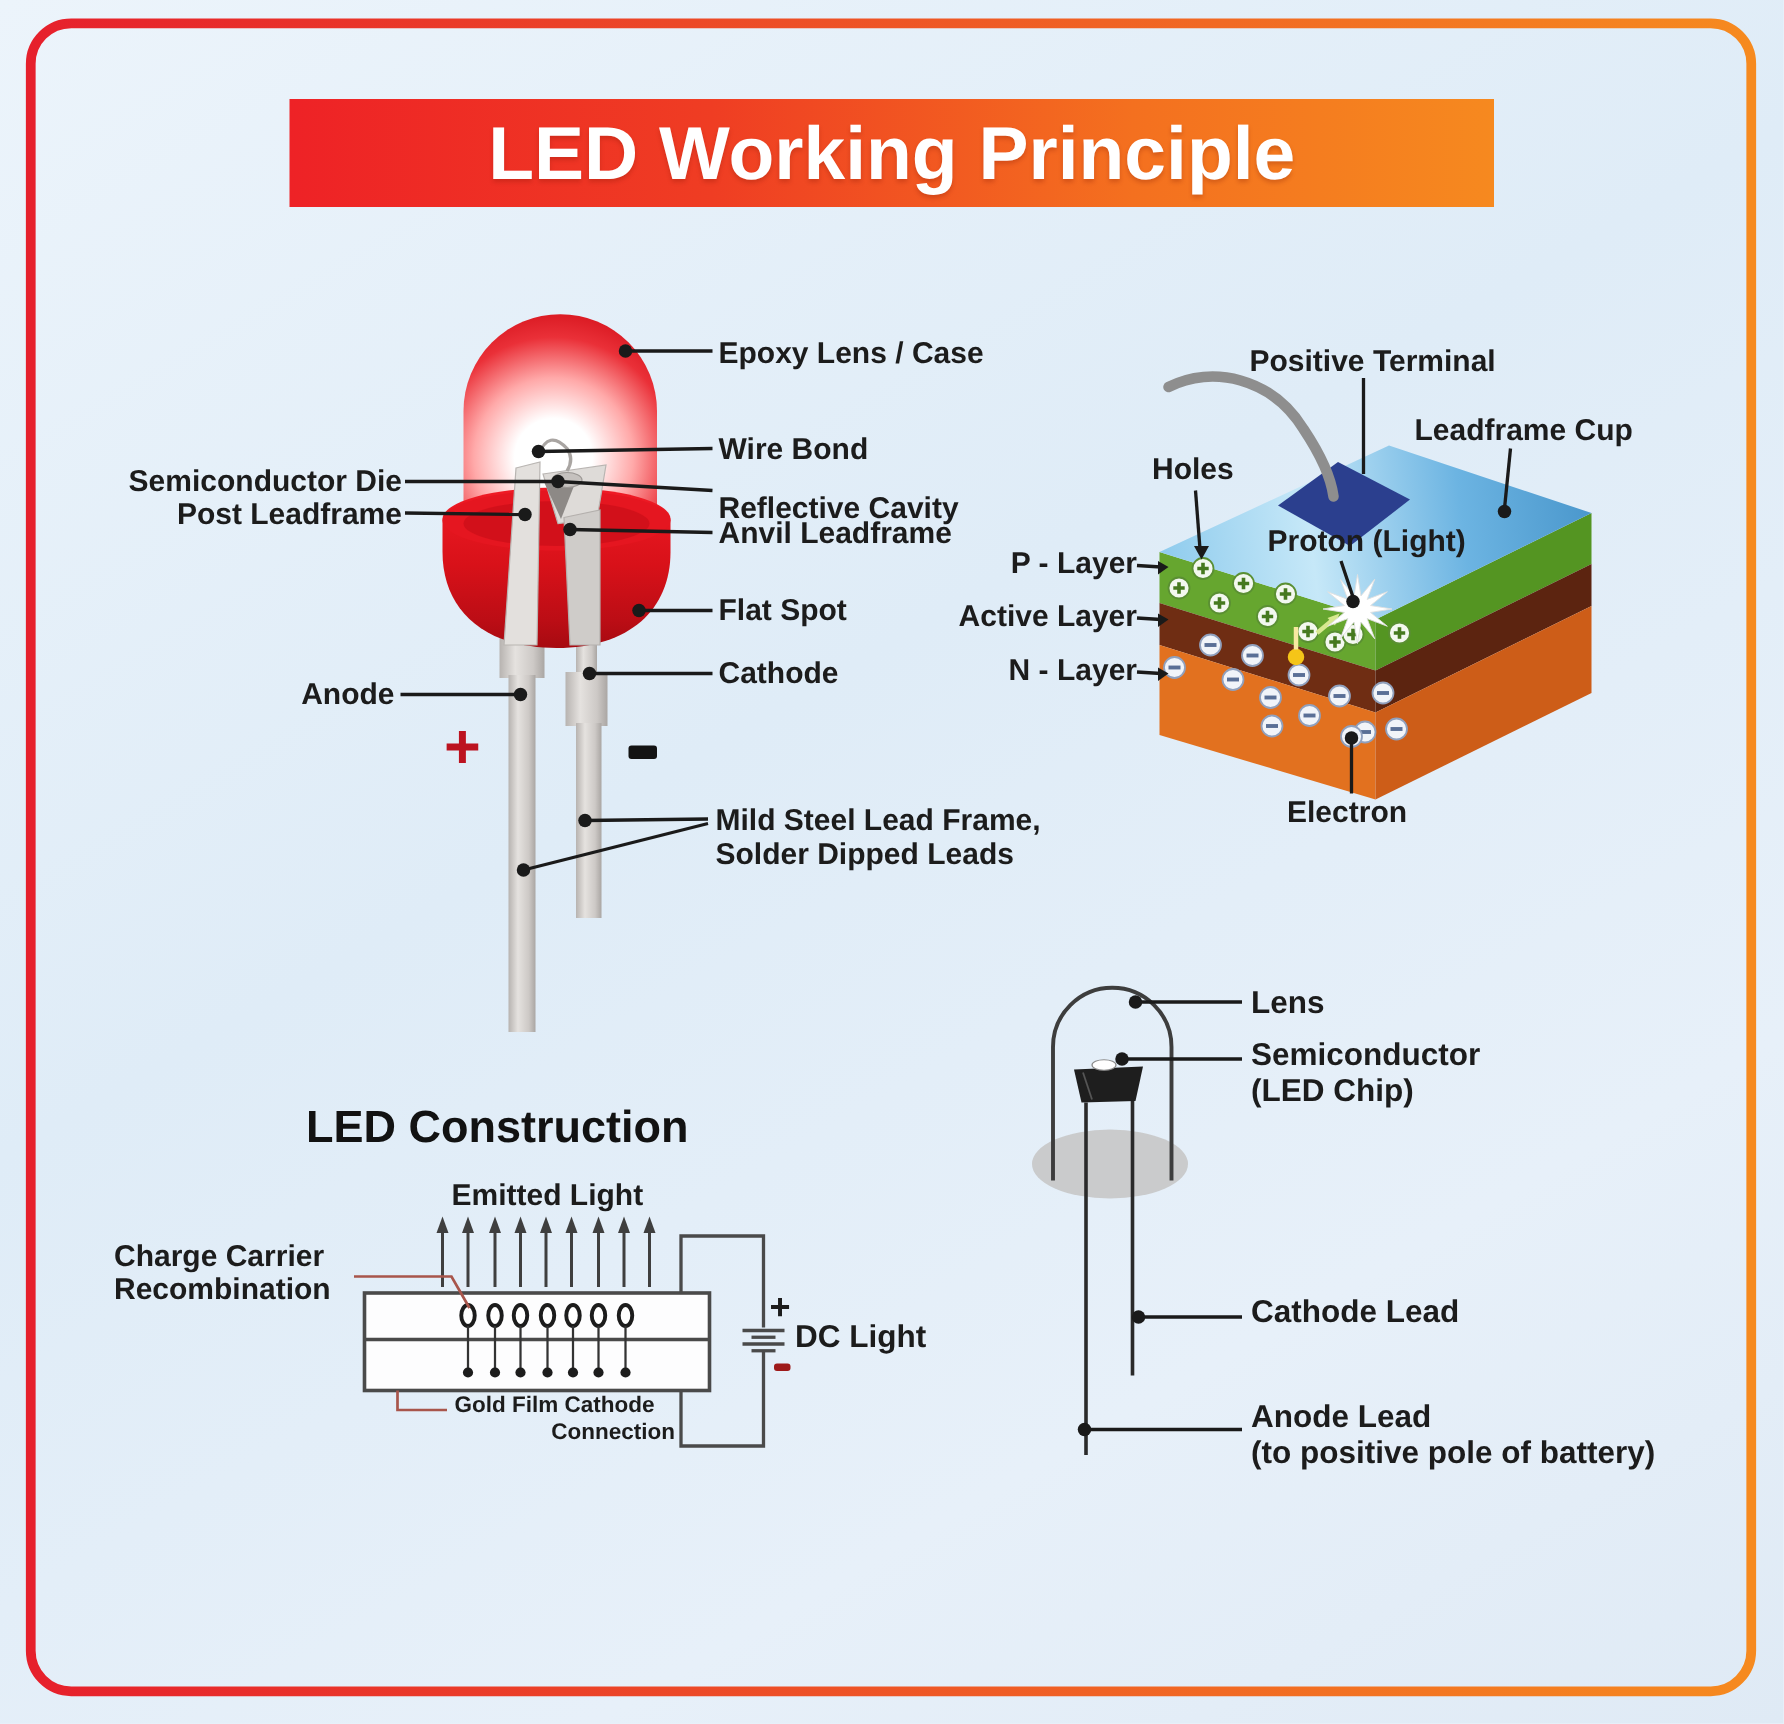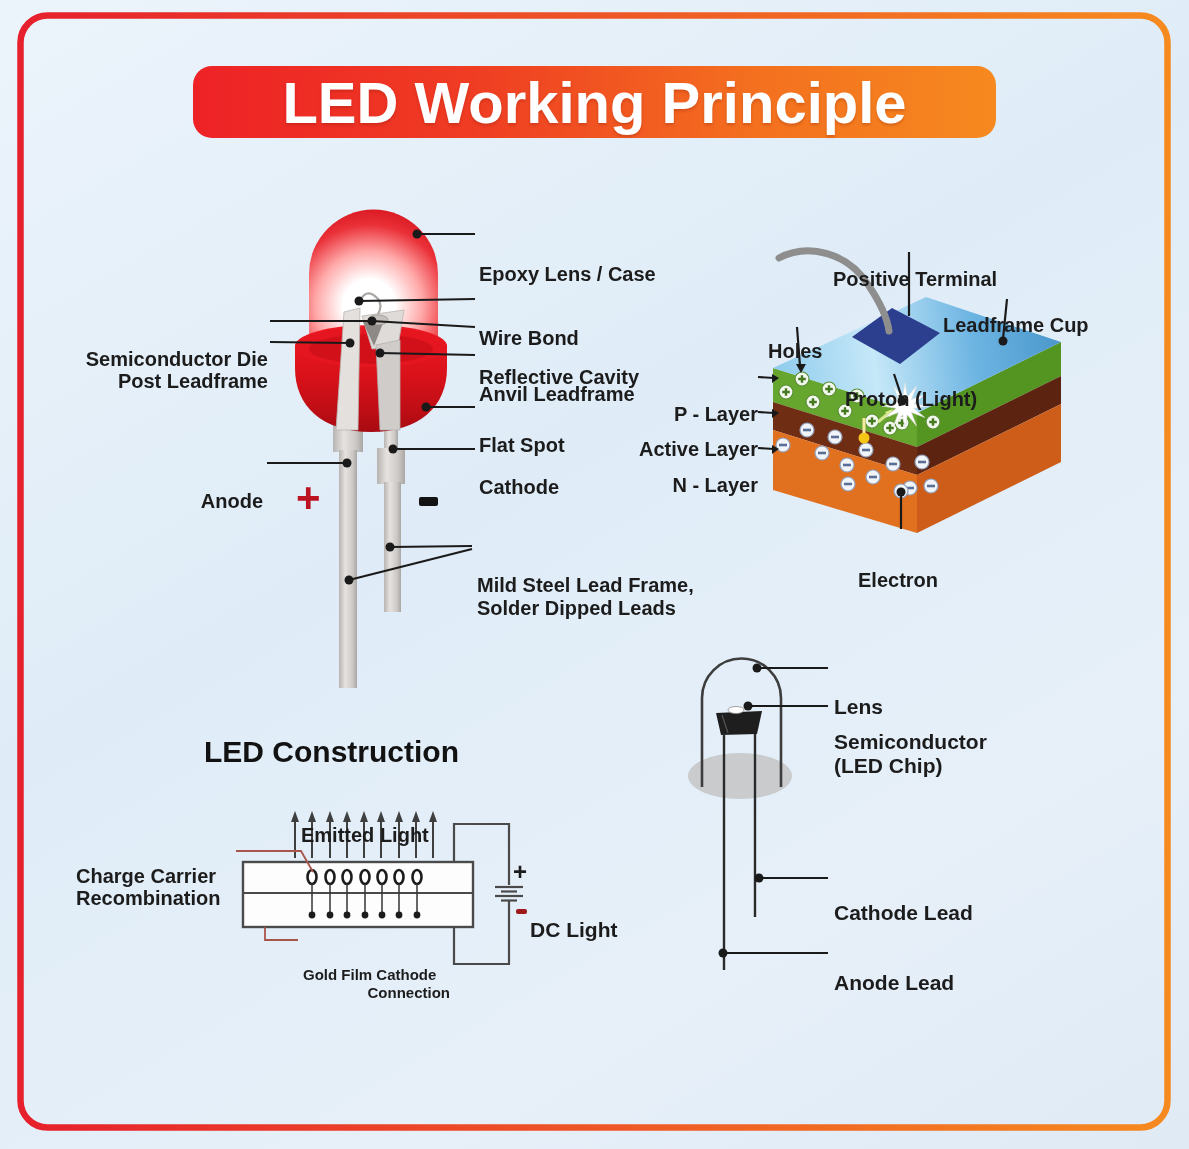--- a/index.html
+++ b/index.html
@@ -1,28 +1,28 @@
 <!DOCTYPE html>
 <html><head>
 <meta charset="utf-8">
 <style>
   html,body{margin:0;padding:0;background:#e8f1fa;}
   .page{position:relative;width:1189px;height:1149px;overflow:hidden;
         background:linear-gradient(150deg,#ecf4fb 0%,#dfecf7 42%,#e7f0f9 75%,#dfeaf5 100%);
         font-family:"Liberation Sans",sans-serif;}
-  .lbl{position:absolute;font-weight:600;font-size:20px;color:#1c1c1c;line-height:1.1;white-space:nowrap;margin-top:38px;}
+  .lbl{position:absolute;font-weight:600;font-size:20px;color:#1c1c1c;line-height:1.1;white-space:nowrap;}
   .s21{font-size:21px;}
   .s15{font-size:15px;font-weight:700;}
   .right{text-align:right;}
   .center{text-align:right;}
   .banner{position:absolute;left:193px;top:66px;width:803px;height:72px;
           background:linear-gradient(90deg,#ee2226 0%,#ef3d23 35%,#f4701f 70%,#f6891f 100%);
           display:flex;align-items:center;justify-content:center;
-          color:#ffffff;font-weight:800;font-size:58px;letter-spacing:0px;
-          text-shadow:0 2px 3px rgba(120,20,0,.25);border-radius:19px;}
+          color:#ffffff;font-weight:800;font-size:50px;letter-spacing:0px;
+          text-shadow:0 2px 3px rgba(120,20,0,.25);}
   .heading{position:absolute;font-weight:800;font-size:30px;color:#121212;white-space:nowrap;}
   .plusbig{position:absolute;font-weight:800;font-size:42px;color:#bc1320;line-height:1;}
   .plussmall{position:absolute;font-weight:800;font-size:24px;color:#1c1c1c;line-height:1;}
   .bar{position:absolute;overflow:hidden;color:transparent;font-size:1px;border-radius:2px;}
   svg.art{position:absolute;left:0;top:0;}
 </style>
 </head>
 <body>
 
 <div class="page">
@@ -323,14 +323,15 @@
   <div class="lbl s15 center" style="left:303px;top:947px;width:147px">Connection</div>
   <div class="plussmall" style="left:513px;top:860px">+</div>
   <div class="lbl s21" style="left:530px;top:880px">DC Light</div>
   <div class="bar" style="left:516px;top:909px;width:11px;height:5px;background:#9e1a1a">-</div>
 
   <div class="lbl s21" style="left:834px;top:657px">Lens</div>
   <div class="lbl s21" style="left:834px;top:692px">Semiconductor</div>
   <div class="lbl s21" style="left:834px;top:716px">(LED Chip)</div>
   <div class="lbl s21" style="left:834px;top:863px">Cathode Lead</div>
   <div class="lbl s21" style="left:834px;top:933px">Anode Lead</div>
+  <div class="lbl s21" style="left:834px;top:957px">(to positive pole of battery)</div>
 
 </div>
 
 </body></html>

